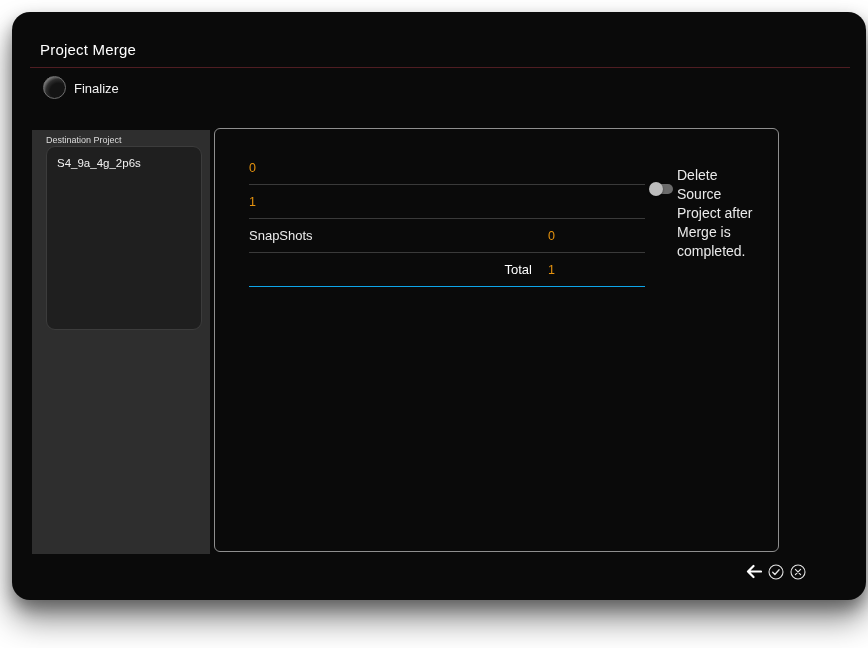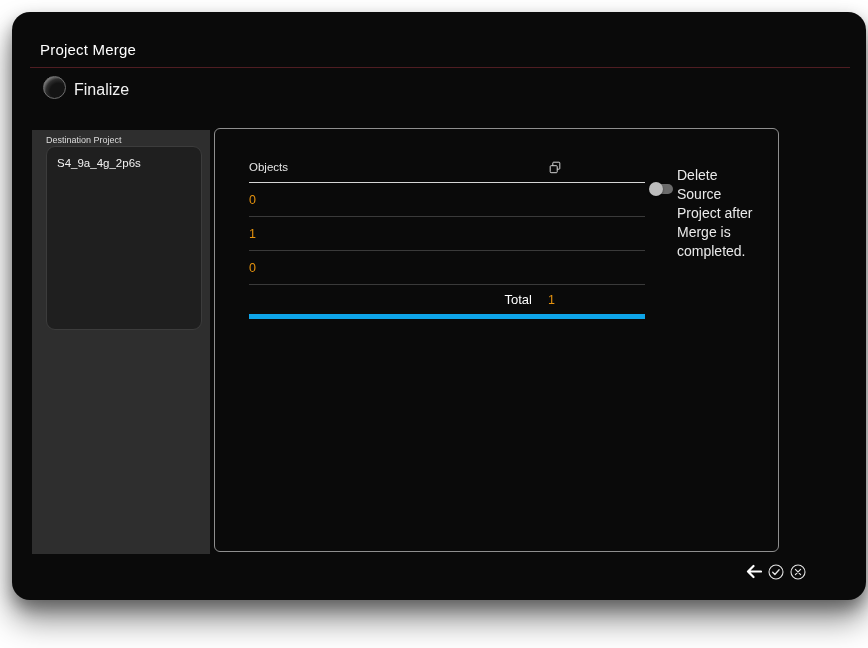--- a/index.html
+++ b/index.html
@@ -28,21 +28,21 @@
     height:1px; background:var(--divider,#4f1d22);
   }
   .step-icon {
     position:absolute; left:31px; top:64px;
     width:23px; height:23px; border-radius:50%;
     background: radial-gradient(circle at 68% 68%, #141414 0 40%, #2e2e2e 60%, #9b9b9b 85%, #f2f2f2 100%);
     border:1px solid #6f6f6f;
   }
   .step-label {
     position:absolute; left:62px; top:69px;
-    font-size:16px; color:#f2f2f2;
+    font-size:13px; color:#f2f2f2;
   }
 
   
   .sidepanel {
     position:absolute; left:20px; top:118px;
     width:178px; height:424px;
     background:#2e2e2e;
   }
   .side-label {
     padding:5px 0 0 14px;
@@ -118,21 +118,21 @@
     height:34px;
     border-bottom:1px solid #3a3a3a;
     font-size:13px;
   }
   .tlabel { flex:1; color:#ececec; }
   .tval {
     width:97px;
     color:var(--value-accent,#e5920e);
     font-size:12.5px;
   }
-  .trow.total { border-bottom:5px solid #0ea5e9; }
+  .trow.total { border-bottom:1px solid #0ea5e9; }
   .trow.total .tlabel { text-align:right; padding-right:16px; color:#ffffff; }
 
   
   .toggle {
     position:absolute; left:639px; top:172px;
     width:22px; height:10px;
     background:#6b6b6b; border-radius:6px;
     cursor:pointer;
   }
   .knob {
@@ -172,39 +172,29 @@
 
   <div class="sidepanel">
     <div class="side-label">Destination Project</div>
     <div class="project-card">
       <div class="pname">S4_9a_4g_2p6s</div>
     </div>
   </div>
 
   <div class="mainpanel">
     <div class="table">
-      <div class="thead">
-        <span class="hlabel">Objects</span>
-        <span class="value-col">
-          <span>
-            <svg width="14" height="14" viewBox="0 0 16 16">
-              <rect x="5.5" y="2.5" width="8" height="8" rx="1" stroke="#dddddd" stroke-width="1.1" fill="none"></rect>
-              <rect x="2.5" y="6.5" width="8" height="8" rx="1" stroke="#dddddd" stroke-width="1.1" fill="#0a0a0a"></rect>
-            </svg>
-          </span>
-        </span>
-      </div>
 
       <div class="trow">
         <span class="tval">0</span>
       </div>
       <div class="trow">
         <span class="tval">1</span>
       </div>
       <div class="trow">
+        <span class="tlabel">SnapShots</span>
         <span class="tval">0</span>
       </div>
       <div class="trow total">
         <span class="tlabel">Total</span>
         <span class="tval">1</span>
       </div>
     </div>
   </div>
 
   <span class="toggle">

